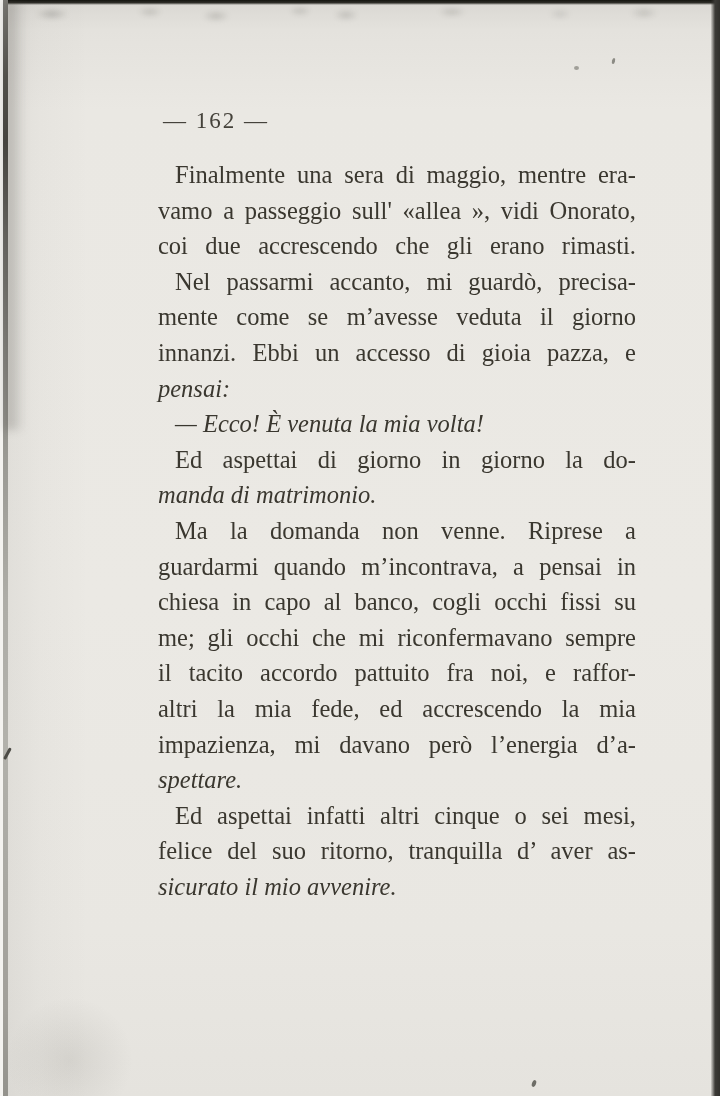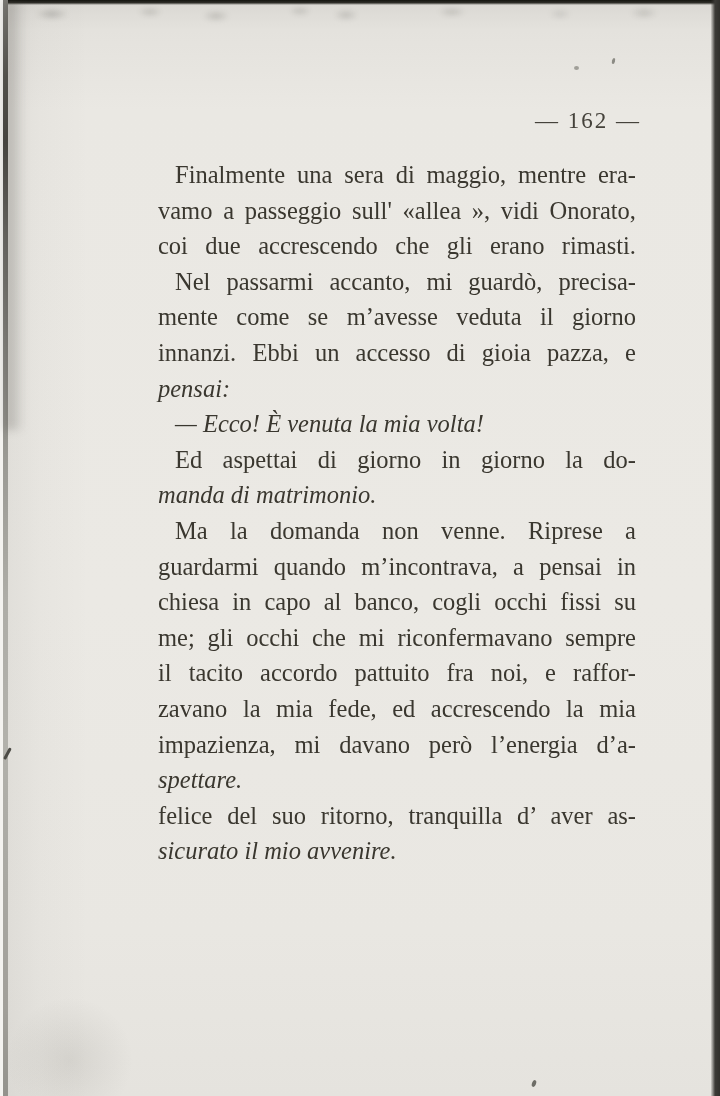--- a/index.html
+++ b/index.html
@@ -30,21 +30,21 @@
     background:linear-gradient(90deg, rgba(40,39,35,0.10) 0%, #3b3a36 45%, #31302c 100%);}
   .edge-left-white{position:absolute;left:0;top:0;width:3px;height:100%;background:#f4f3f0;}
   .gutter-line{position:absolute;left:3px;top:0;width:5px;height:100%;filter:blur(0.6px);
     background:linear-gradient(180deg,
       #7d7c77 0%, #56554f 7%, #484742 13%, #6b6a65 22%, #84837e 32%,
       #9b9a94 42%, #aeada7 55%, #b2b1ab 68%, #a9a8a2 80%, #a19f99 92%, #93928c 100%);}
   .gutter-shadow{position:absolute;left:5px;top:0;width:26px;height:430px;filter:blur(4px);
     background:linear-gradient(90deg, rgba(58,56,50,0.30), rgba(58,56,50,0) 75%);}
   
   .page-number{position:absolute;left:163px;top:108px;width:478px;
-    text-align:right;font-size:23px;color:#45423b;letter-spacing:2px;}
+    text-align:left;font-size:23px;color:#45423b;letter-spacing:2px;}
   .text-block{position:absolute;left:158px;top:157px;width:478px;
     font-size:24.5px;line-height:35.6px;color:#3a372f;}
   .ln{text-align:justify;text-align-last:justify;}
   .ln.last{text-align-last:left;font-style:italic;}
   .ln.indent{text-indent:17px;}
   
   .mark-slash{position:absolute;left:6px;top:747px;width:2.5px;height:13px;
     background:#4c4b46;transform:rotate(28deg);border-radius:2px;}
   .speck-1{position:absolute;left:532px;top:1080px;width:4px;height:7px;
     background:#6e6d67;border-radius:50%;transform:rotate(20deg);}
@@ -76,23 +76,24 @@
     <div class="ln">innanzi. Ebbi un accesso di gioia pazza, e</div>
     <div class="ln last">pensai:</div>
     <div class="ln indent last">— Ecco! È venuta la mia volta!</div>
     <div class="ln indent">Ed aspettai di giorno in giorno la do-</div>
     <div class="ln last">manda di matrimonio.</div>
     <div class="ln indent">Ma la domanda non venne. Riprese a</div>
     <div class="ln">guardarmi quando m’incontrava, a pensai in</div>
     <div class="ln">chiesa in capo al banco, cogli occhi fissi su</div>
     <div class="ln">me; gli occhi che mi riconfermavano sempre</div>
     <div class="ln">il tacito accordo pattuito fra noi, e raffor-</div>
-    <div class="ln">zavano la mia fede, ed accrescendo la mia</div>
+    <div class="ln">altri la mia fede, ed accrescendo la mia</div>
     <div class="ln">impazienza, mi davano però l’energia d’a-</div>
     <div class="ln last">spettare.</div>
+    <div class="ln indent">Ed aspettai infatti altri cinque o sei mesi,</div>
     <div class="ln">felice del suo ritorno, tranquilla d’ aver as-</div>
     <div class="ln last">sicurato il mio avvenire.</div>
   </div>
 
   <div class="mark-slash"></div>
   <div class="speck-1"></div>
   <div class="speck-2"></div>
   <div class="speck-3"></div>
 
 </div>

